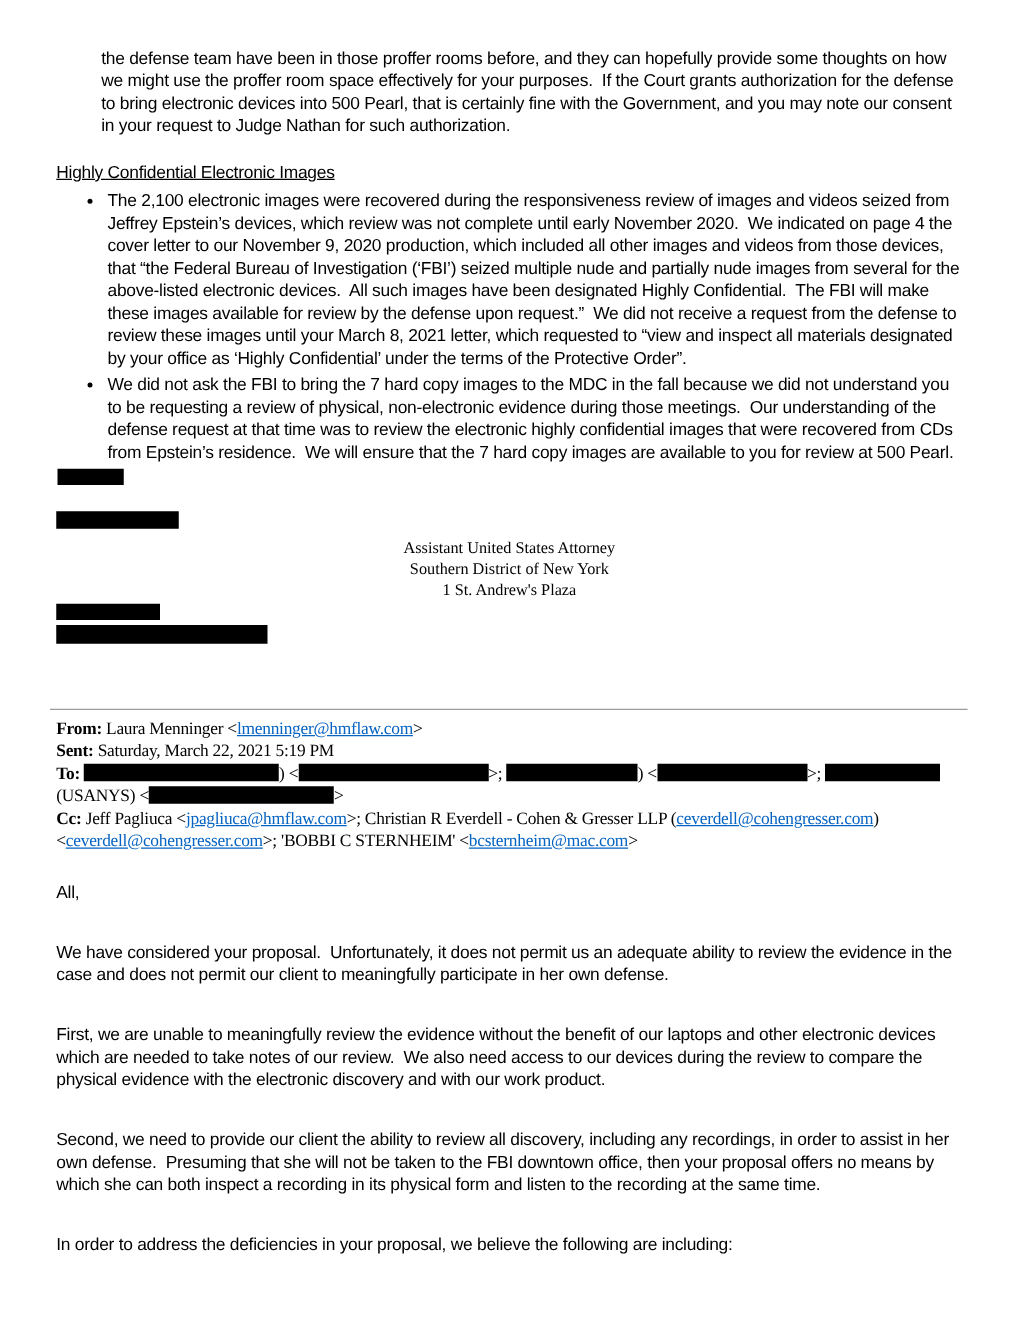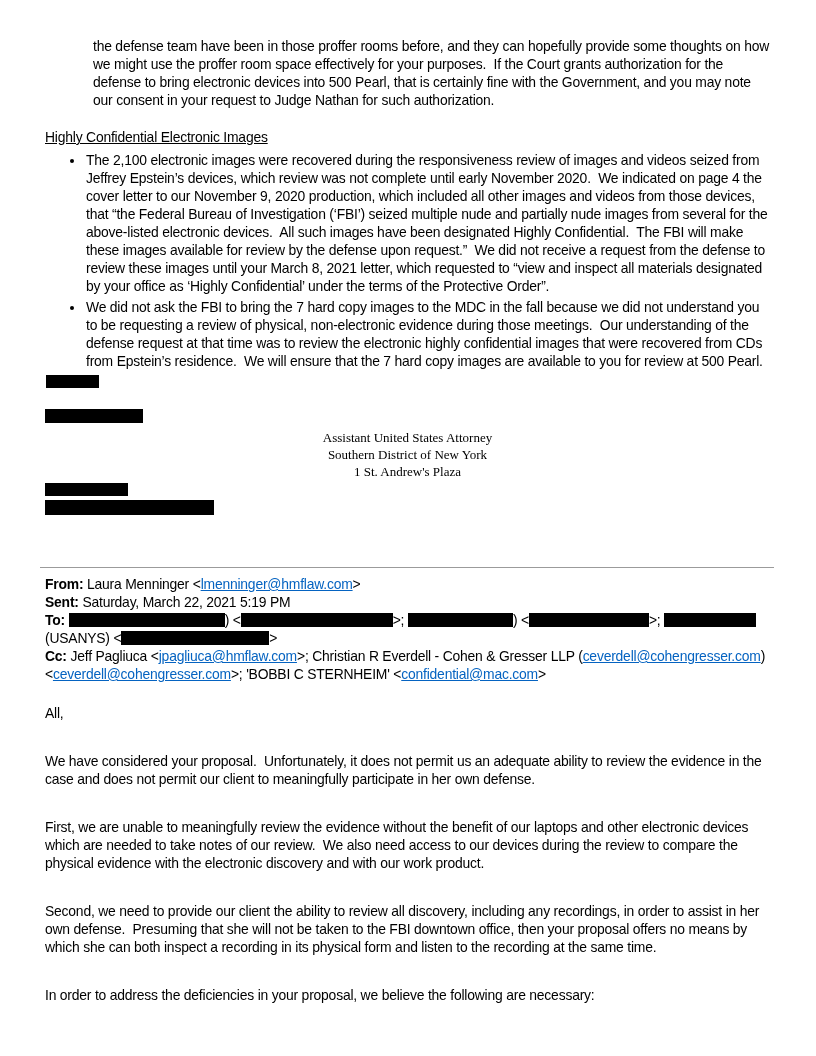--- a/index.html
+++ b/index.html
@@ -3,33 +3,33 @@
 <meta charset="utf-8">
 <style>
   html,body { margin:0; padding:0; background:#e8e8e8; }
   .page {
     width:816px; height:1056px; margin:0 auto; background:#ffffff;
     font-family:"Liberation Sans", sans-serif; font-size:13.9px; line-height:18px;
     color:#000; position:relative; overflow:hidden; letter-spacing:-0.2px;
   }
   .content { padding:37px 46px 0 45px; }
   .para { margin:0; white-space:pre-wrap; }
-  .indent { margin-left:48px; }
+  .indent { margin-left:36px; }
   .heading { font-size:13.9px; font-weight:normal; text-decoration:underline; margin:19px 0 0 0; }
   ul.bullets { margin:5px 0 0 0; padding-left:40px; }
   ul.bullets li { margin:0 0 3px 0; padding-left:1px; }
   .closing { margin:19px 0 0 0; }
   .bar { background:#000; }
   .bar-name  { width:53px;  height:13px; margin:5px 0 0 1px; }
   .bar-sig1  { width:98px;  height:14px; margin:21px 0 0 0; }
   .bar-sig2  { width:83px;  height:13px; margin:3px 0 0 0; }
   .bar-sig3  { width:169px; height:15px; margin:4px 0 0 0; }
   .sig { font-family:"Liberation Serif", serif; font-size:13px; line-height:17px; letter-spacing:0; margin-top:6px;text-align:center; }
   .divider { border:none; border-top:1px solid #9b9b9b; margin:52px 0 0 -5px; width:734px; }
-  .header { margin-top:7px; }
+  .header { margin-top:7px;font-family:Liberation Serif, serif; }
   .hline { margin:0; }
   .b { font-weight:bold; }
   a.link { color:#0563C1; text-decoration:underline; cursor:pointer; }
   .rbar { display:inline-block; background:#000; height:14px; vertical-align:-2px; }
   .w156 { width:156px; } .w152 { width:152px; } .w105 { width:105px; }
   .w120 { width:120px; } .w92  { width:92px; }  .w148 { width:148px; }
   .body p { margin:30px 0 0 0; white-space:pre-wrap; }
   .body .salute { margin-top:21px; }
 </style>
 </head>
@@ -75,28 +75,28 @@
       <div class="hline">
         <span class="b">To:</span>
         <span class="rbar w156"></span><span>) &lt;</span><span class="rbar w152"></span><span>&gt;; </span><span class="rbar w105"></span><span>) &lt;</span><span class="rbar w120"></span><span>&gt;; </span><span class="rbar w92"></span>
         <br>
         <span>(USANYS) &lt;</span><span class="rbar w148"></span><span>&gt;</span>
       </div>
 
       <div class="hline">
         <span class="b">Cc:</span><span> Jeff Pagliuca &lt;</span><a class="link">jpagliuca@hmflaw.com</a><span>&gt;; Christian R Everdell - Cohen &amp; Gresser LLP (</span><a class="link">ceverdell@cohengresser.com</a><span>)</span>
         <br>
-        <span>&lt;</span><a class="link">ceverdell@cohengresser.com</a><span>&gt;; 'BOBBI C STERNHEIM' &lt;</span><a class="link">confidential@mac.com</a><span>&gt;</span>
+        <span>&lt;</span><a class="link">ceverdell@cohengresser.com</a><span>&gt;; 'BOBBI C STERNHEIM' &lt;</span><a class="link">bcsternheim@mac.com</a><span>&gt;</span>
       </div>
 
 
     </div>
 
     <div class="body">
       <p class="salute">All,</p>
       <p>We have considered your proposal.  Unfortunately, it does not permit us an adequate ability to review the evidence in the case and does not permit our client to meaningfully participate in her own defense.</p>
       <p>First, we are unable to meaningfully review the evidence without the benefit of our laptops and other electronic devices which are needed to take notes of our review.  We also need access to our devices during the review to compare the physical evidence with the electronic discovery and with our work product.</p>
       <p>Second, we need to provide our client the ability to review all discovery, including any recordings, in order to assist in her own defense.  Presuming that she will not be taken to the FBI downtown office, then your proposal offers no means by which she can both inspect a recording in its physical form and listen to the recording at the same time.</p>
-      <p>In order to address the deficiencies in your proposal, we believe the following are necessary:</p>
+      <p>In order to address the deficiencies in your proposal, we believe the following are including:</p>
     </div>
 
   </div>
 </div>
 
 </body></html>

